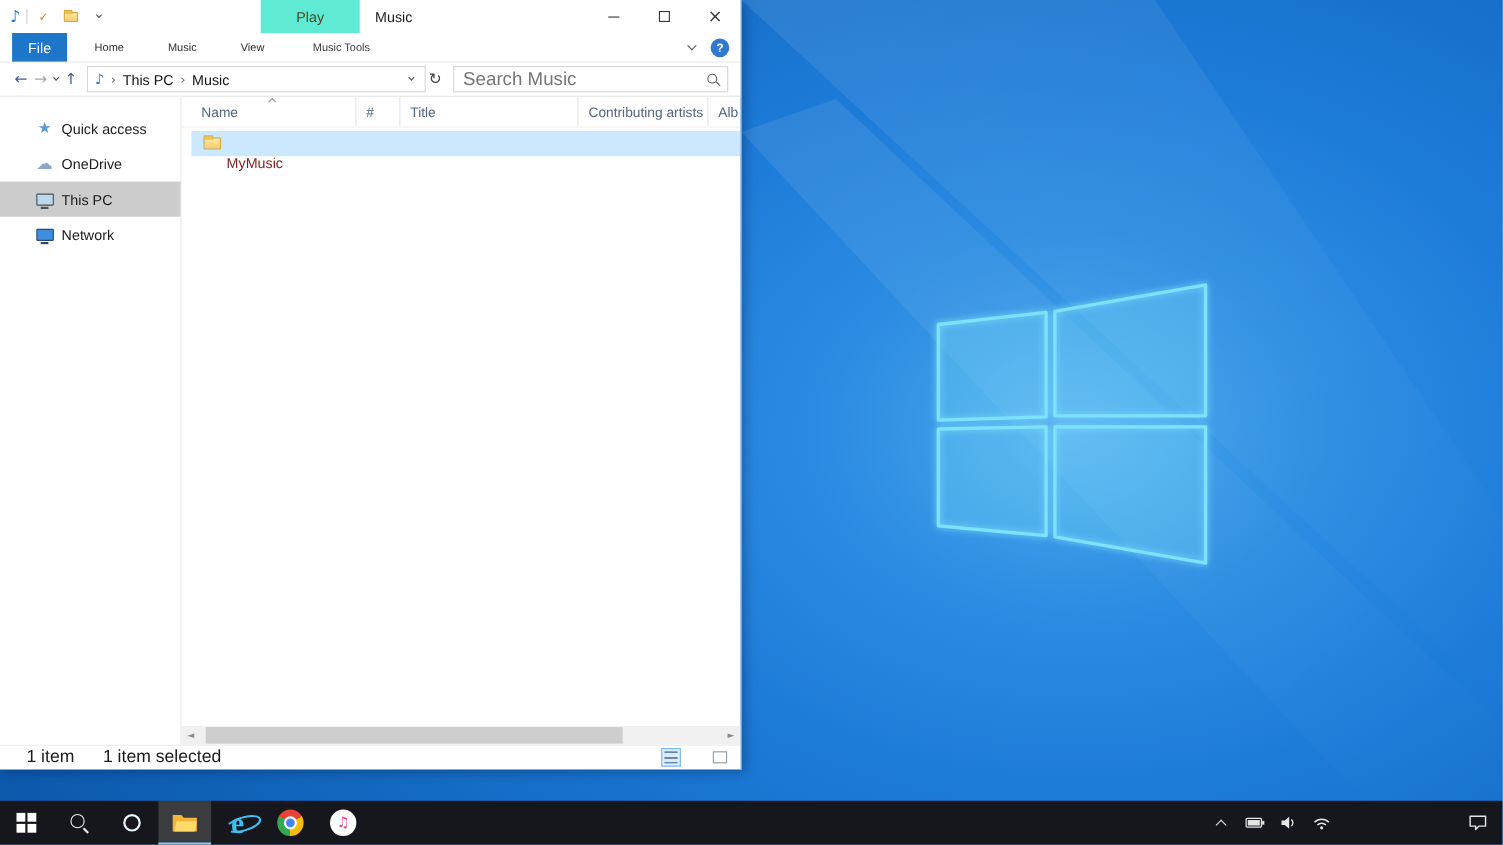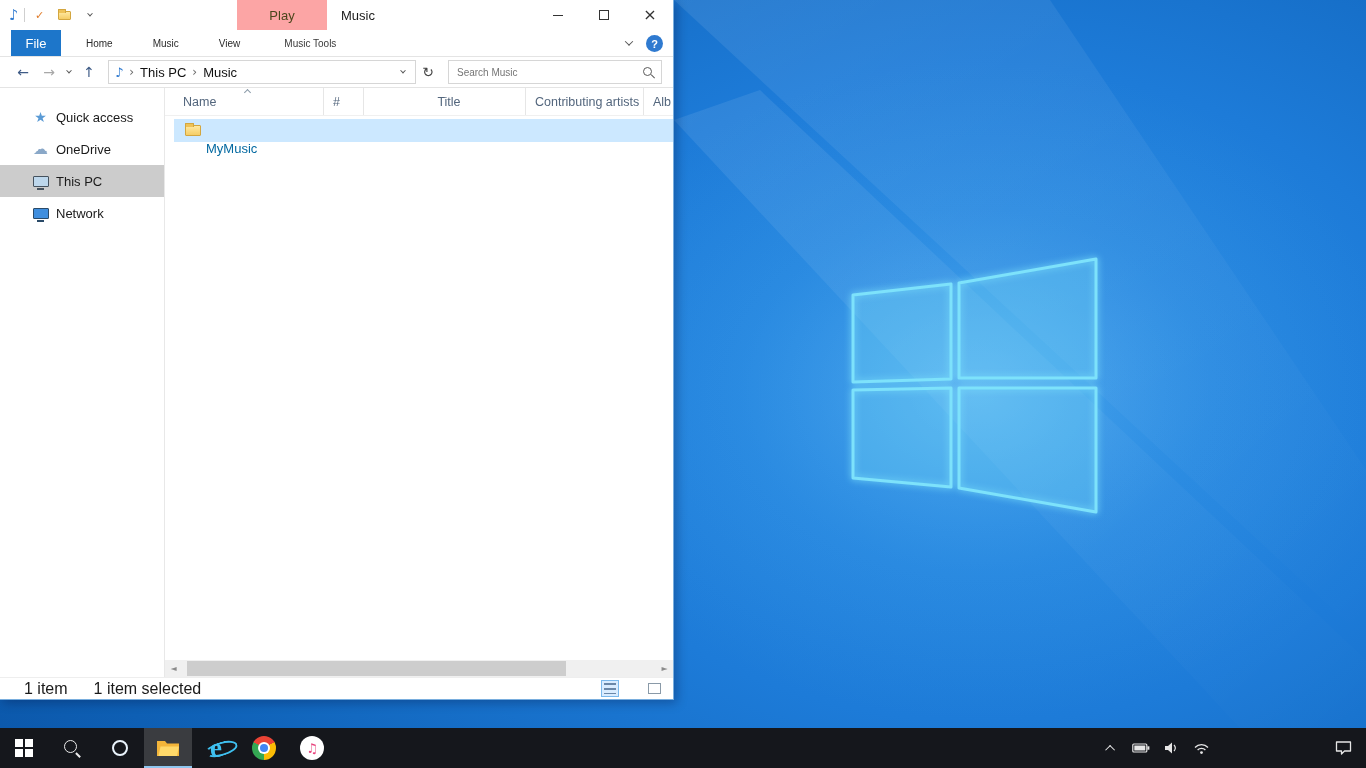--- a/index.html
+++ b/index.html
@@ -25,21 +25,21 @@
   .titlebar { height:30px; display:flex; align-items:center; background:#fff; flex:0 0 auto; }
   .qat { width:237px; display:flex; align-items:center; gap:5px; padding-left:9px; flex:0 0 auto; }
   .app-icon { color:#2f7ad0; font-size:15px; }
   .qat-sep { width:1px; height:14px; background:#cfcfcf; }
   .qat-btn { width:20px; height:20px; display:flex; align-items:center; justify-content:center; }
   .qat-check { color:#e07b28; font-size:11px; font-weight:bold; }
   .mini-folder { position:relative; width:13px; height:9px; background:linear-gradient(#ffe9a2,#f5cd66); border:1px solid #d3a63f; border-radius:1px; display:inline-block; }
   .mini-folder::before { content:""; position:absolute; top:-3px; left:-1px; width:6px; height:3px; background:#eec257; border:1px solid #d3a63f; border-bottom:none; border-radius:1px 1px 0 0; }
   .chev { display:inline-block; width:6px; height:6px; border-right:1.4px solid #555; border-bottom:1.4px solid #555; transform:rotate(45deg) translate(-1px,-1px); }
   .chev.small { width:4px; height:4px; }
-  .play-tab { width:90px; height:30px; background:#fca5a5; color:#4c461c; display:flex; align-items:center; justify-content:center; font-size:13px; flex:0 0 auto; }
+  .play-tab { width:90px; height:30px; background:#5eead4; color:#4c461c; display:flex; align-items:center; justify-content:center; font-size:13px; flex:0 0 auto; }
   .win-title { margin-left:14px; font-size:13px; color:#1a1a1a; }
   .cap-btn { width:46px; height:30px; display:flex; align-items:center; justify-content:center; }
   .min-glyph { width:10px; height:1px; background:#333; display:inline-block; }
   .max-glyph { width:10px; height:10px; border:1px solid #333; display:inline-block; }
   .close-glyph { font-size:16px; color:#333; line-height:14px; }
 
   
   .tabrow { height:27px; display:flex; align-items:stretch; background:#fff; border-bottom:1px solid #e4e4e4; flex:0 0 auto; }
   .file-tab { width:50px; margin-left:11px; background:#1d76ca; color:#fff; display:flex; align-items:center; justify-content:center; font-size:13px; }
   .tab { padding:0 15px; margin-left:10px; display:flex; align-items:center; color:#2b2b2b; font-size:10px; }
@@ -52,21 +52,21 @@
   .nav-btn { width:26px; height:24px; display:flex; align-items:center; justify-content:center; font-size:14px; color:#3e5b86; }
   .nav-btn.dim { color:#a8a8a8; }
   .nav-btn.tiny { width:14px; }
   .addressbar { margin-left:6px; height:24px; flex:0 0 308px; border:1px solid #d6d6d6; display:flex; align-items:center; padding:0 2px 0 6px; background:#fff; }
   .crumb-icon { color:#2f7ad0; font-size:13px; }
   .crumb-sep { color:#6a6a6a; margin:0 6px; font-size:12px; }
   .crumb { font-size:13px; color:#111; }
   .addr-drop { width:20px; height:100%; display:flex; align-items:center; justify-content:center; }
   .refresh-btn { width:24px; height:24px; display:flex; align-items:center; justify-content:center; color:#444; font-size:14px; }
   .searchbox { margin-left:8px; height:24px; flex:1; border:1px solid #d6d6d6; display:flex; align-items:center; padding:0 6px 0 8px; }
-  .searchbox input { flex:1; font-size:10px; color:#333; min-width:0; }
+  .searchbox input { flex:1; font-size:17px; color:#333; min-width:0; }
   .searchbox input::placeholder { color:#757575; }
   .magnifier { position:relative; width:13px; height:13px; display:inline-block; flex:0 0 auto; }
   .magnifier::before { content:""; position:absolute; left:1px; top:1px; width:7px; height:7px; border:1.4px solid #5a5a5a; border-radius:50%; }
   .magnifier::after { content:""; position:absolute; left:8.5px; top:8.5px; width:4.5px; height:1.4px; background:#5a5a5a; transform:rotate(45deg); transform-origin:left center; }
 
   
   .win-body { flex:1; display:flex; min-height:0; }
   .sidebar { width:165px; border-right:1px solid #e8e8e8; padding-top:13px; flex:0 0 auto; background:#fff; }
   .side-item { height:32px; display:flex; align-items:center; padding-left:32px; gap:7px; }
   .side-item.selected { background:#cccccc; }
@@ -77,30 +77,30 @@
   .pc-ic { position:relative; width:16px; height:11px; background:#bdd7ec; border:1.5px solid #45525e; border-radius:1px; }
   .pc-ic::after { content:""; position:absolute; left:3px; bottom:-4.5px; width:7px; height:2px; background:#45525e; box-shadow:0 1.5px 0 1.5px transparent; }
   .net-ic { position:relative; width:16px; height:11px; background:#3f8ede; border:1.5px solid #2a4a68; border-radius:1px; }
   .net-ic::after { content:""; position:absolute; left:3px; bottom:-4.5px; width:7px; height:2px; background:#2a4a68; }
 
   .filearea { flex:1; display:flex; flex-direction:column; min-width:0; }
   .colheaders { height:28px; display:flex; align-items:center; padding-left:9px; border-bottom:1px solid #f0f0f0; flex:0 0 auto; }
   .col { position:relative; height:100%; display:flex; align-items:center; font-size:12.5px; color:#53667d; border-right:1px solid #e6e6e6; padding-left:9px; overflow:hidden; white-space:nowrap; }
   .col.c-name { width:150px; }
   .col.c-num  { width:40px; }
-  .col.c-title{ width:162px;justify-content:center; }
+  .col.c-title{ width:162px; }
   .col.c-art  { width:118px; }
   .col.c-alb  { flex:1; border-right:none; }
   .sort-caret { position:absolute; top:2px; left:50%; margin-left:-4px; width:5px; height:5px; border-left:1.3px solid #8a9aa8; border-top:1.3px solid #8a9aa8; transform:rotate(45deg); }
   .filelist { flex:1; padding:3px 0 0 9px; overflow:hidden; }
   .file-row { height:23px; display:flex; align-items:center; gap:5px; padding-left:11px; }
   .file-row.selected { background:#cce8ff; }
   .folder-ic { position:relative; width:16px; height:11px; background:linear-gradient(#ffe9a2,#f5cd66); border:1px solid #d3a63f; border-radius:1px; display:inline-block; flex:0 0 auto; }
   .folder-ic::before { content:""; position:absolute; top:-3px; left:-1px; width:7px; height:3px; background:#eec257; border:1px solid #d3a63f; border-bottom:none; border-radius:1px 1px 0 0; }
-  .file-name { font-size:13px; color:#0369a1;margin-top:36px; }
+  .file-name { font-size:13px; color:#7f1d1d;margin-top:36px; }
 
   .hscroll { height:17px; background:#f0f0f0; display:flex; align-items:center; flex:0 0 auto; }
   .scroll-arrow { width:17px; text-align:center; font-size:8px; color:#8a8a8a; line-height:17px; }
   .scroll-track { flex:1; height:17px; position:relative; }
   .scroll-thumb { position:absolute; left:5px; top:1px; height:15px; width:80%; background:#cdcdcd; }
 
   
   .statusbar { height:22px; display:flex; align-items:center; padding:0 10px 0 24px; gap:26px; background:#fff; border-top:1px solid #eee; flex:0 0 auto; }
   .status-text { font-size:16px; color:#1a1a1a; }
   .view-btn { width:18px; height:17px; display:flex; align-items:center; justify-content:center; border:1px solid transparent; }

